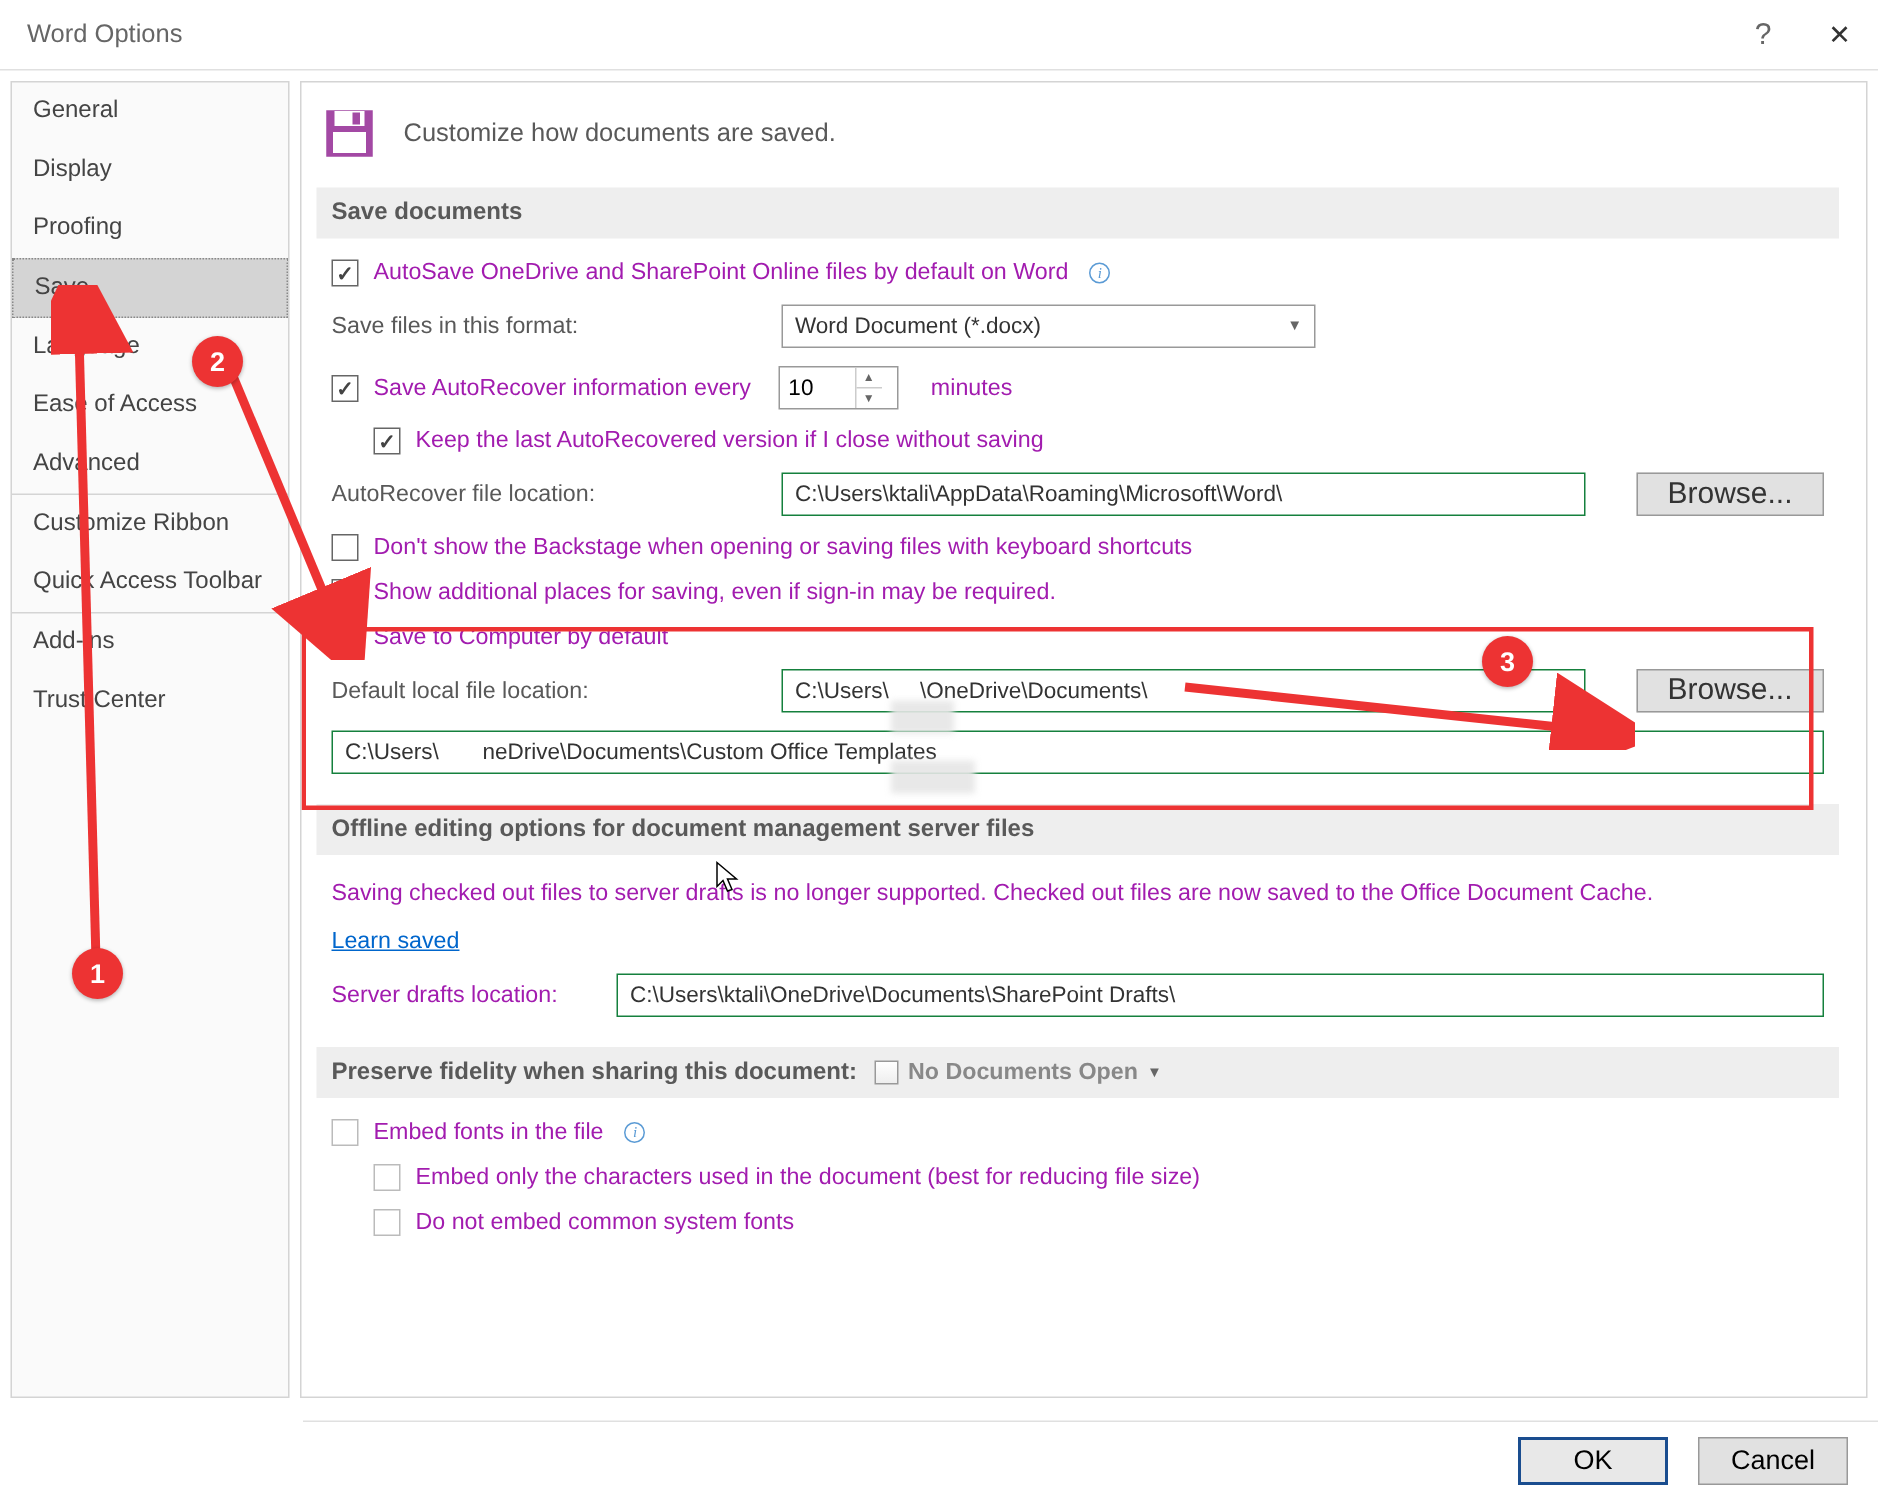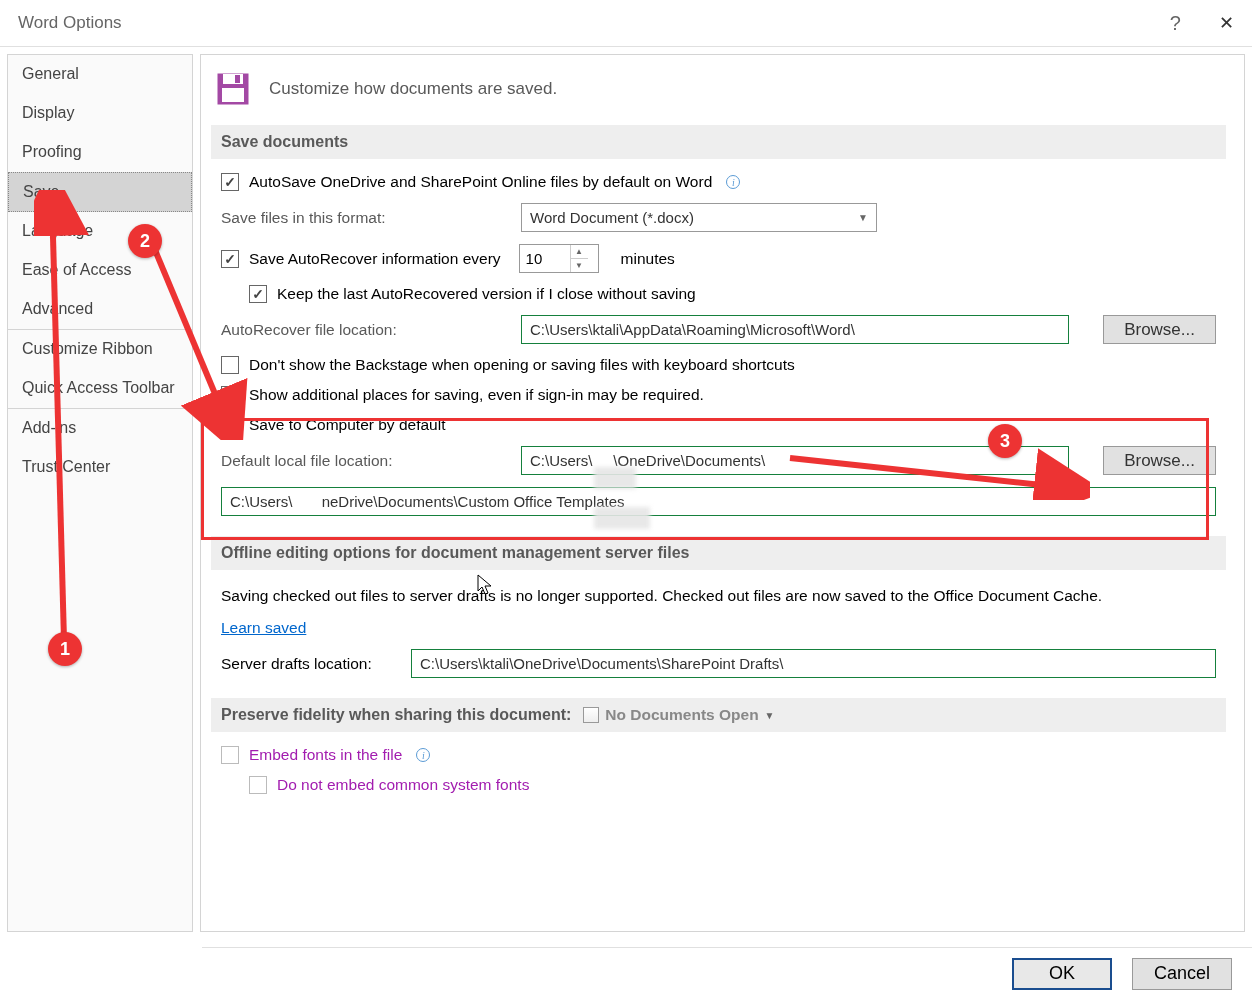--- a/index.html
+++ b/index.html
@@ -30,39 +30,39 @@
 .section-header { background: #eeeeee; padding: 8px 10px; font-size: 16px; font-weight: 600; color: #595959; }
 .section-body { padding: 8px 10px 14px 10px; }
 
 .opt-row { display: flex; align-items: center; padding: 6px 0; gap: 10px; }
 .opt-row.indent1 { padding-left: 28px; }
 
 .checkbox { width: 18px; height: 18px; border: 1px solid #666; display: inline-flex; align-items: center; justify-content: center; background: #fff; cursor: pointer; flex-shrink: 0; }
 .checkbox.checked::after { content: "✓"; color: #444; font-size: 14px; font-weight: bold; line-height: 1; }
 .checkbox.disabled { border-color: #bbb; cursor: default; }
 
-.opt-label { font-size: 15.5px; color: #000000; }
+.opt-label { font-size: 15.5px; color: #a21caf; }
 .opt-label.disabled { color: #a21caf; }
 
 .info-icon { width: 14px; height: 14px; border: 1px solid #5b9bd5; border-radius: 50%; display: inline-flex; align-items: center; justify-content: center; color: #5b9bd5; font-size: 10px; font-style: italic; font-family: Georgia, serif; cursor: pointer; margin-left: 4px; }
 
 .combo { height: 29px; border: 1px solid #999; background: #fff; display: flex; align-items: center; padding: 0 8px; font-size: 15px; color: #333; cursor: pointer; position: relative; }
 .combo .caret { margin-left: auto; font-size: 10px; color: #666; }
 .combo.wide { width: 356px; }
 
 .spin { width: 80px; height: 29px; border: 1px solid #999; display: flex; align-items: center; }
 .spin input { width: 50px; border: none; padding: 0 6px; font-size: 15px; outline: none; }
 .spin .arrows { width: 18px; height: 100%; display: flex; flex-direction: column; border-left: 1px solid #ccc; }
 .spin .arrows span { flex: 1; display: flex; align-items: center; justify-content: center; font-size: 8px; color: #666; cursor: pointer; }
 .spin .arrows span:first-child { border-bottom: 1px solid #ccc; }
 
 .text-input { height: 29px; border: 1px solid #15803d; background: #fff; padding: 0 8px; font-size: 15px; color: #333; }
 .text-input.long { flex: 1; }
 
-.btn { height: 29px; padding: 0 20px; border: 1px solid #999; background: #e1e1e1; font-size: 17px; color: #333; cursor: pointer; display: inline-flex; align-items: center; justify-content: center; }
+.btn { height: 29px; padding: 0 20px; border: 1px solid #999; background: #e1e1e1; font-size: 20px; color: #333; cursor: pointer; display: inline-flex; align-items: center; justify-content: center; }
 
 .link { color: #0066cc; text-decoration: underline; cursor: pointer; font-size: 15.5px; }
 
 .doc-combo { display: inline-flex; align-items: center; gap: 6px; margin-left: 12px; cursor: pointer; }
 .doc-ico { width: 16px; height: 16px; border: 1px solid #999; background: linear-gradient(to bottom,#fff,#eee); }
 .doc-combo .caret { font-size: 10px; color: #666; }
 .greytxt { color: #888; font-size: 15.5px; }
 
 
 .red-box { position: absolute; border: 3px solid #ed3333; pointer-events: none; }
@@ -213,20 +213,24 @@
       </div>
     </div>
     <div class="section-body">
       <div class="opt-row">
         <span class="checkbox disabled"></span>
         <span class="opt-label disabled">Embed fonts in the file</span>
         <span class="info-icon">i</span>
       </div>
       <div class="opt-row indent1">
         <span class="checkbox disabled"></span>
+        <span class="opt-label disabled">Embed only the characters used in the document (best for reducing file size)</span>
+      </div>
+      <div class="opt-row indent1">
+        <span class="checkbox disabled"></span>
         <span class="opt-label disabled">Do not embed common system fonts</span>
       </div>
     </div>
 
     <div class="red-box" style="left:0px; top:363px; width:1008px; height:122px;"></div>
   </div>
 </div>
 
 <div class="footer">
   <button class="fbtn ok">

